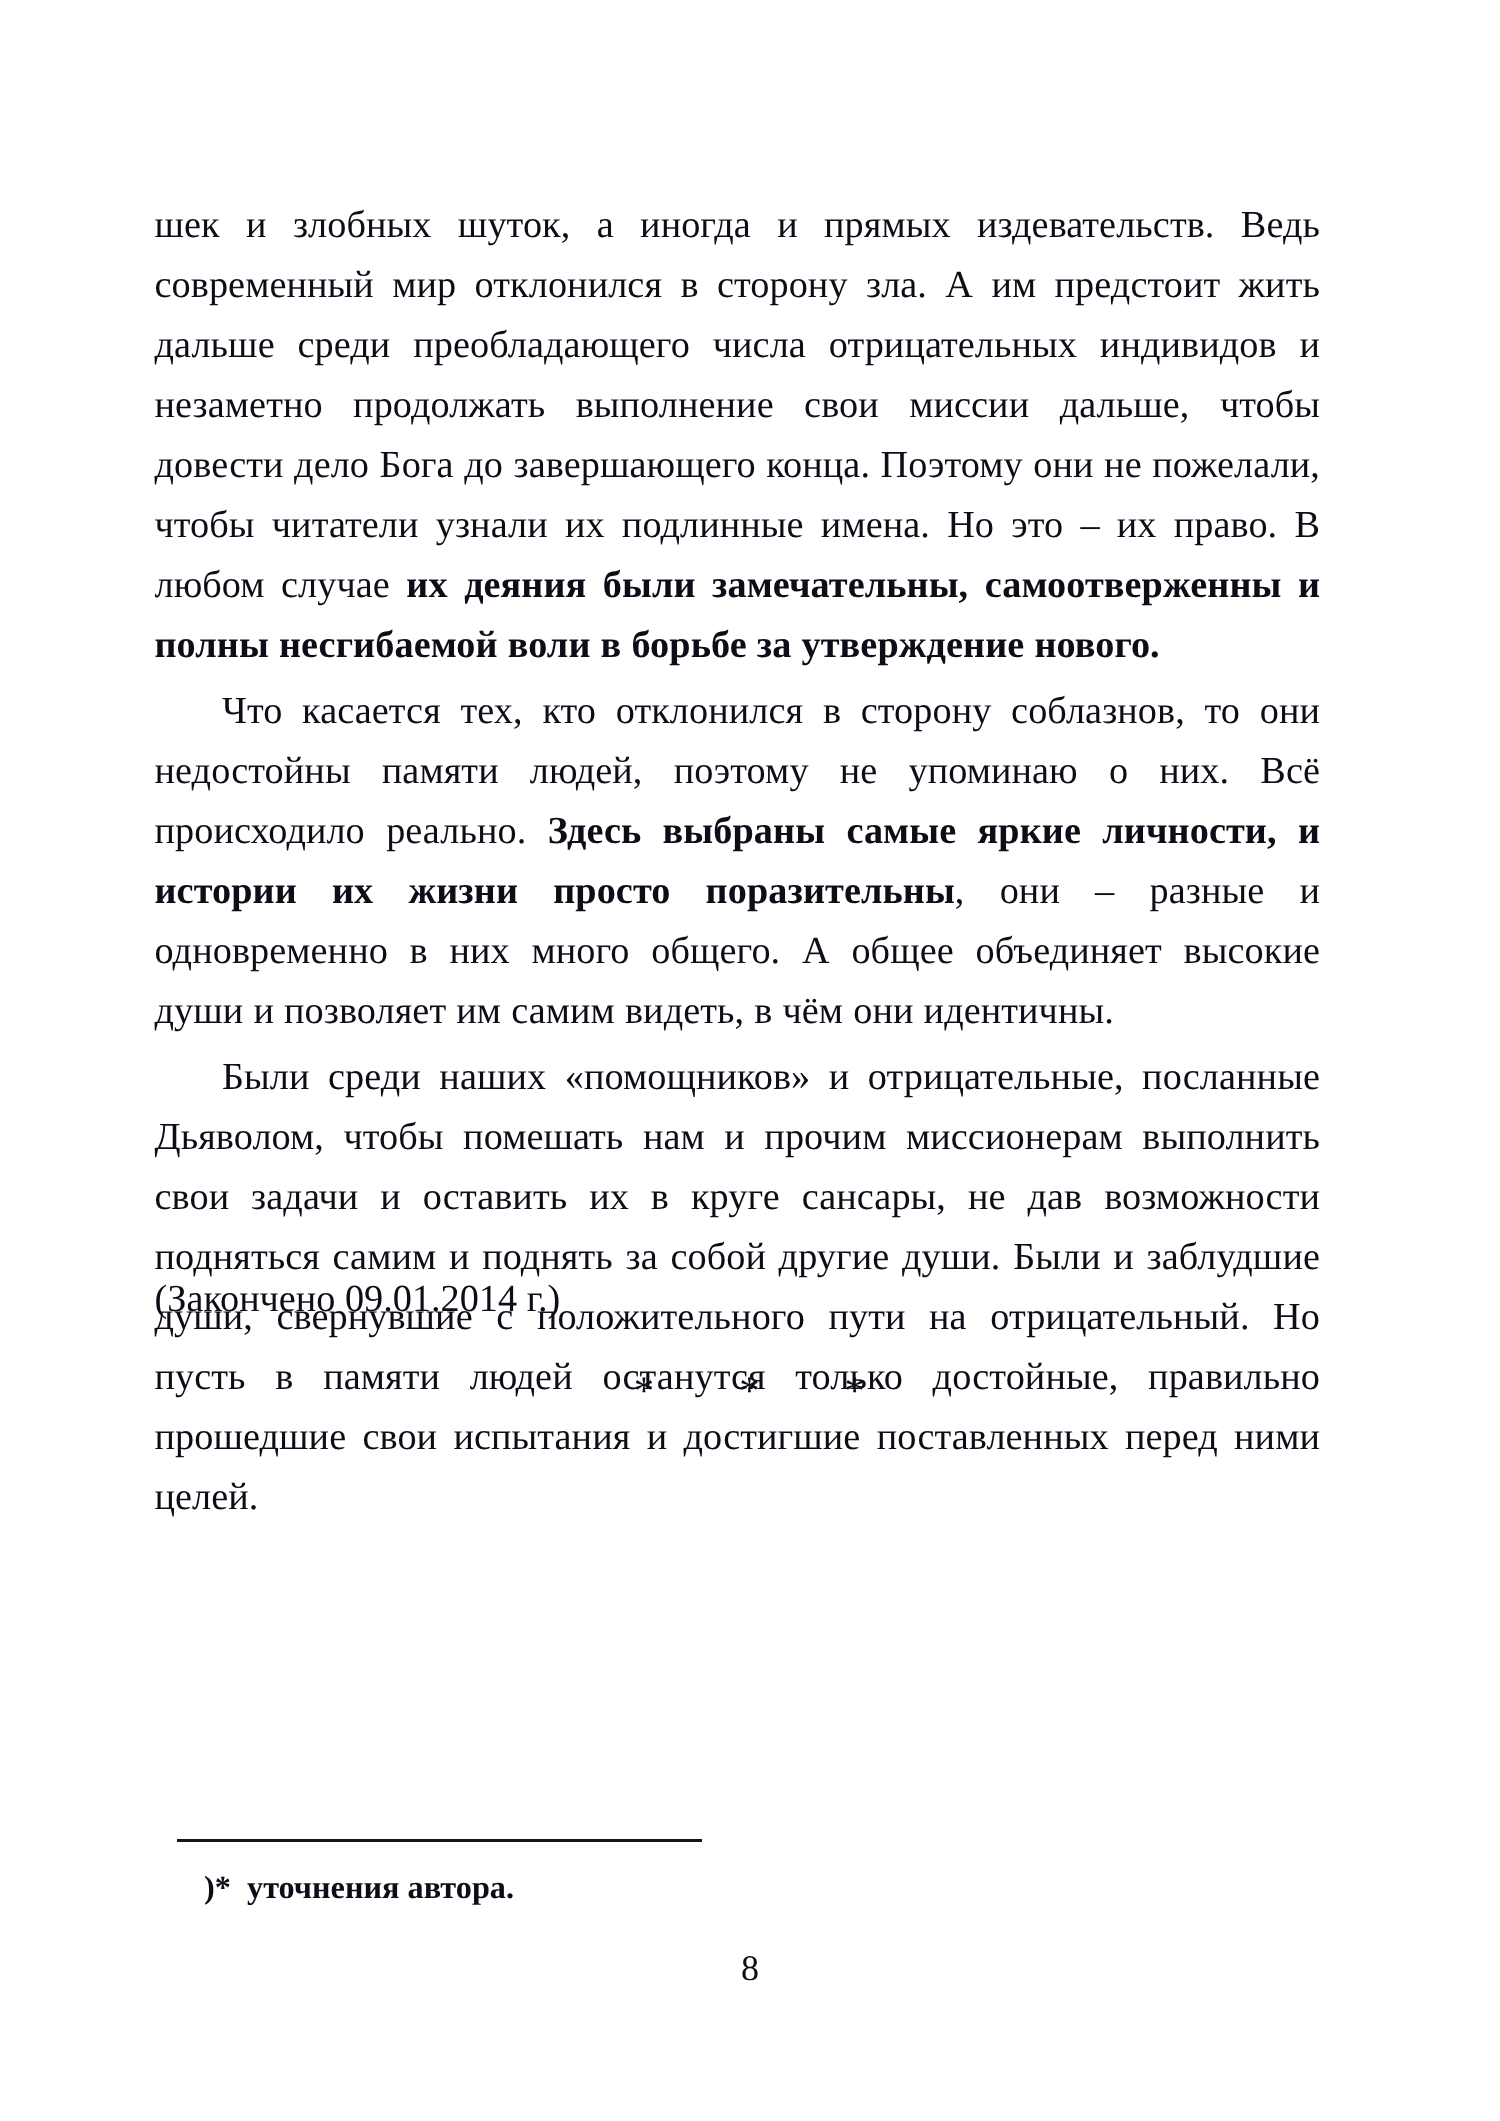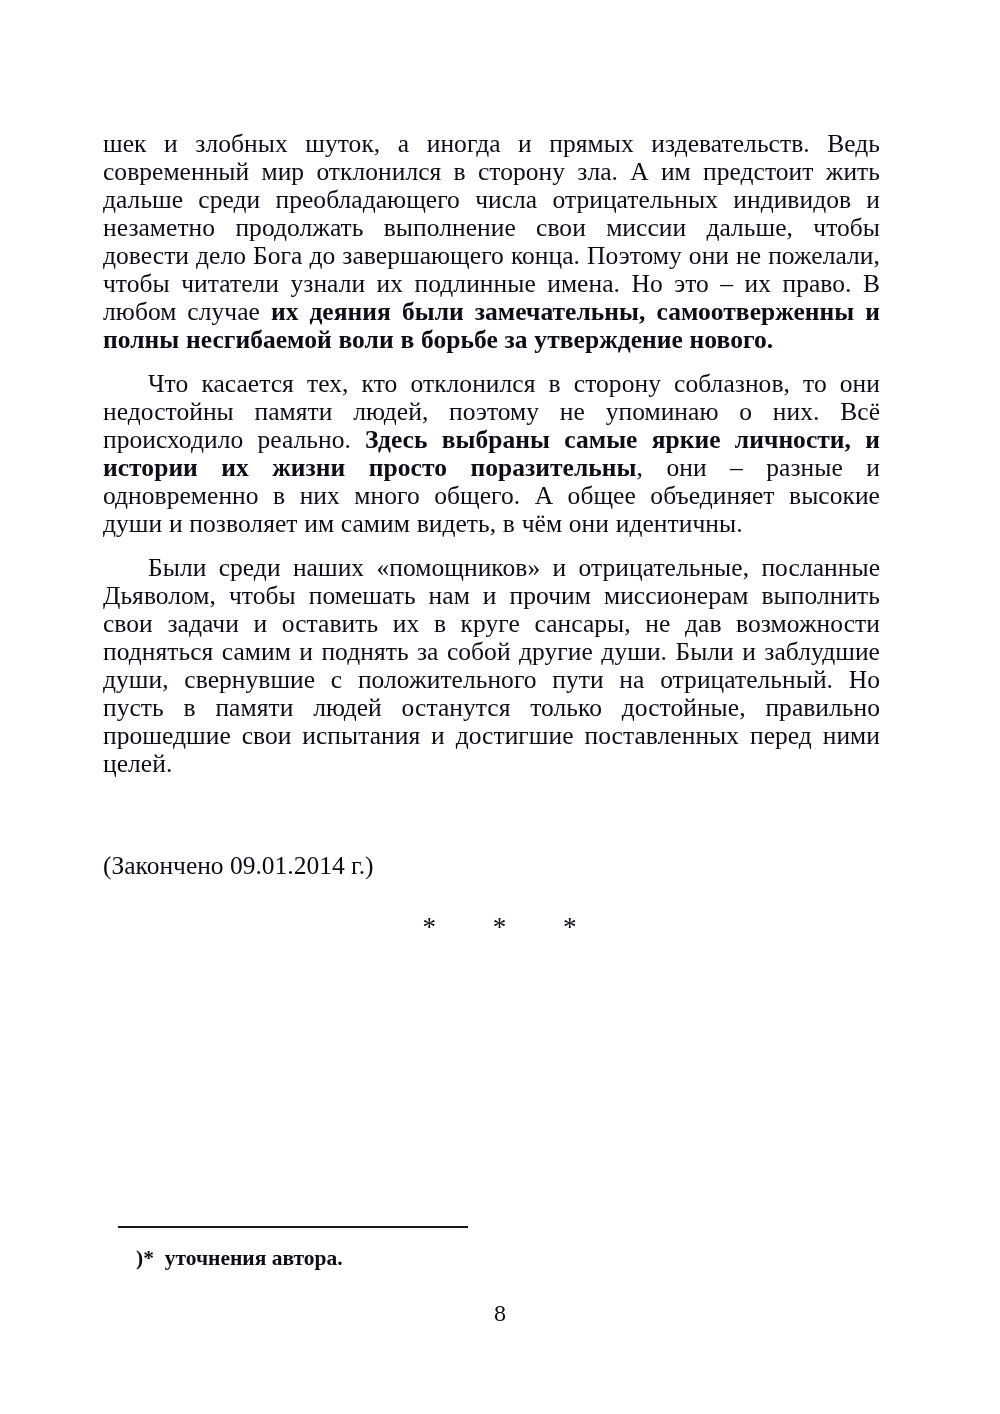--- a/index.html
+++ b/index.html
@@ -25,30 +25,30 @@
     left: 103px;
     top: 130px;
     width: 777px;
   }
 
   .para {
     margin: 0;
     text-align: justify;
     text-justify: inter-word;
     font-size: 25.5px;
-    line-height: 28px;
+    line-height: 40px;
     letter-spacing: 0.05px;
     word-spacing: 0.3px;
     hyphens: manual;
   }
   .para.indent {
     text-indent: 45px;
   }
   .para + .para {
-    margin-top: 16px;
+    margin-top: 4px;
   }
   .para b {
     font-weight: 700;
   }
 
   
   .closing-date {
     position: absolute;
     left: 103px;
     top: 848px;

